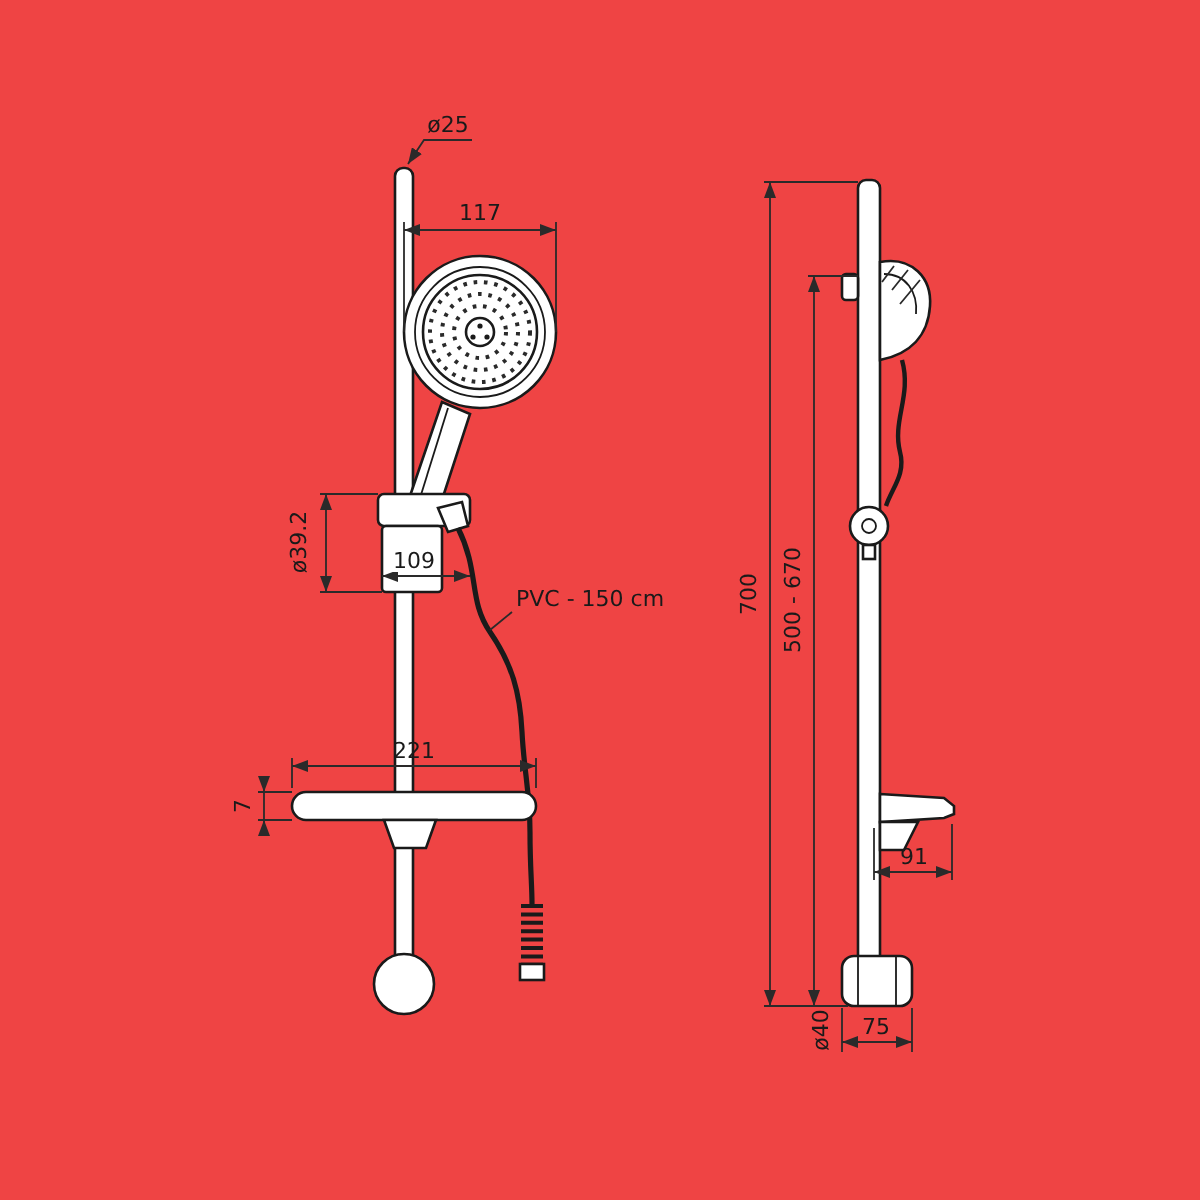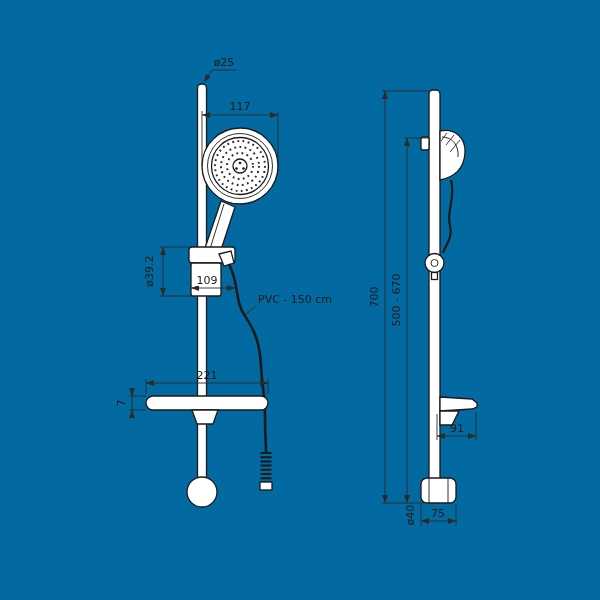--- a/index.html
+++ b/index.html
@@ -1,18 +1,18 @@
 <!DOCTYPE html>
 <html><head>
 <meta charset="utf-8">
 <style>
   html, body { margin: 0; padding: 0; background: #ffffff; }
   #canvas {
     width: 600px; height: 600px;
-    background: #0369a1;
+    background: #ef4444;
     position: relative;
     font-family: "DejaVu Sans", sans-serif;
   }
   svg { display: block; }
   .geo  { fill: none; stroke: #1a1a1a; stroke-width: 1.3; }
   .geof { fill: #ffffff; stroke: #1a1a1a; stroke-width: 1.3; }
   .thin { fill: none; stroke: #1a1a1a; stroke-width: 0.9; }
   .dim  { fill: none; stroke: #2a2a2a; stroke-width: 0.9; }
   .dots { fill: none; stroke: #2a2a2a; stroke-width: 2; stroke-dasharray: 1.8 3.4; }
   .hose { fill: none; stroke: #1a1a1a; stroke-width: 2.6; }

